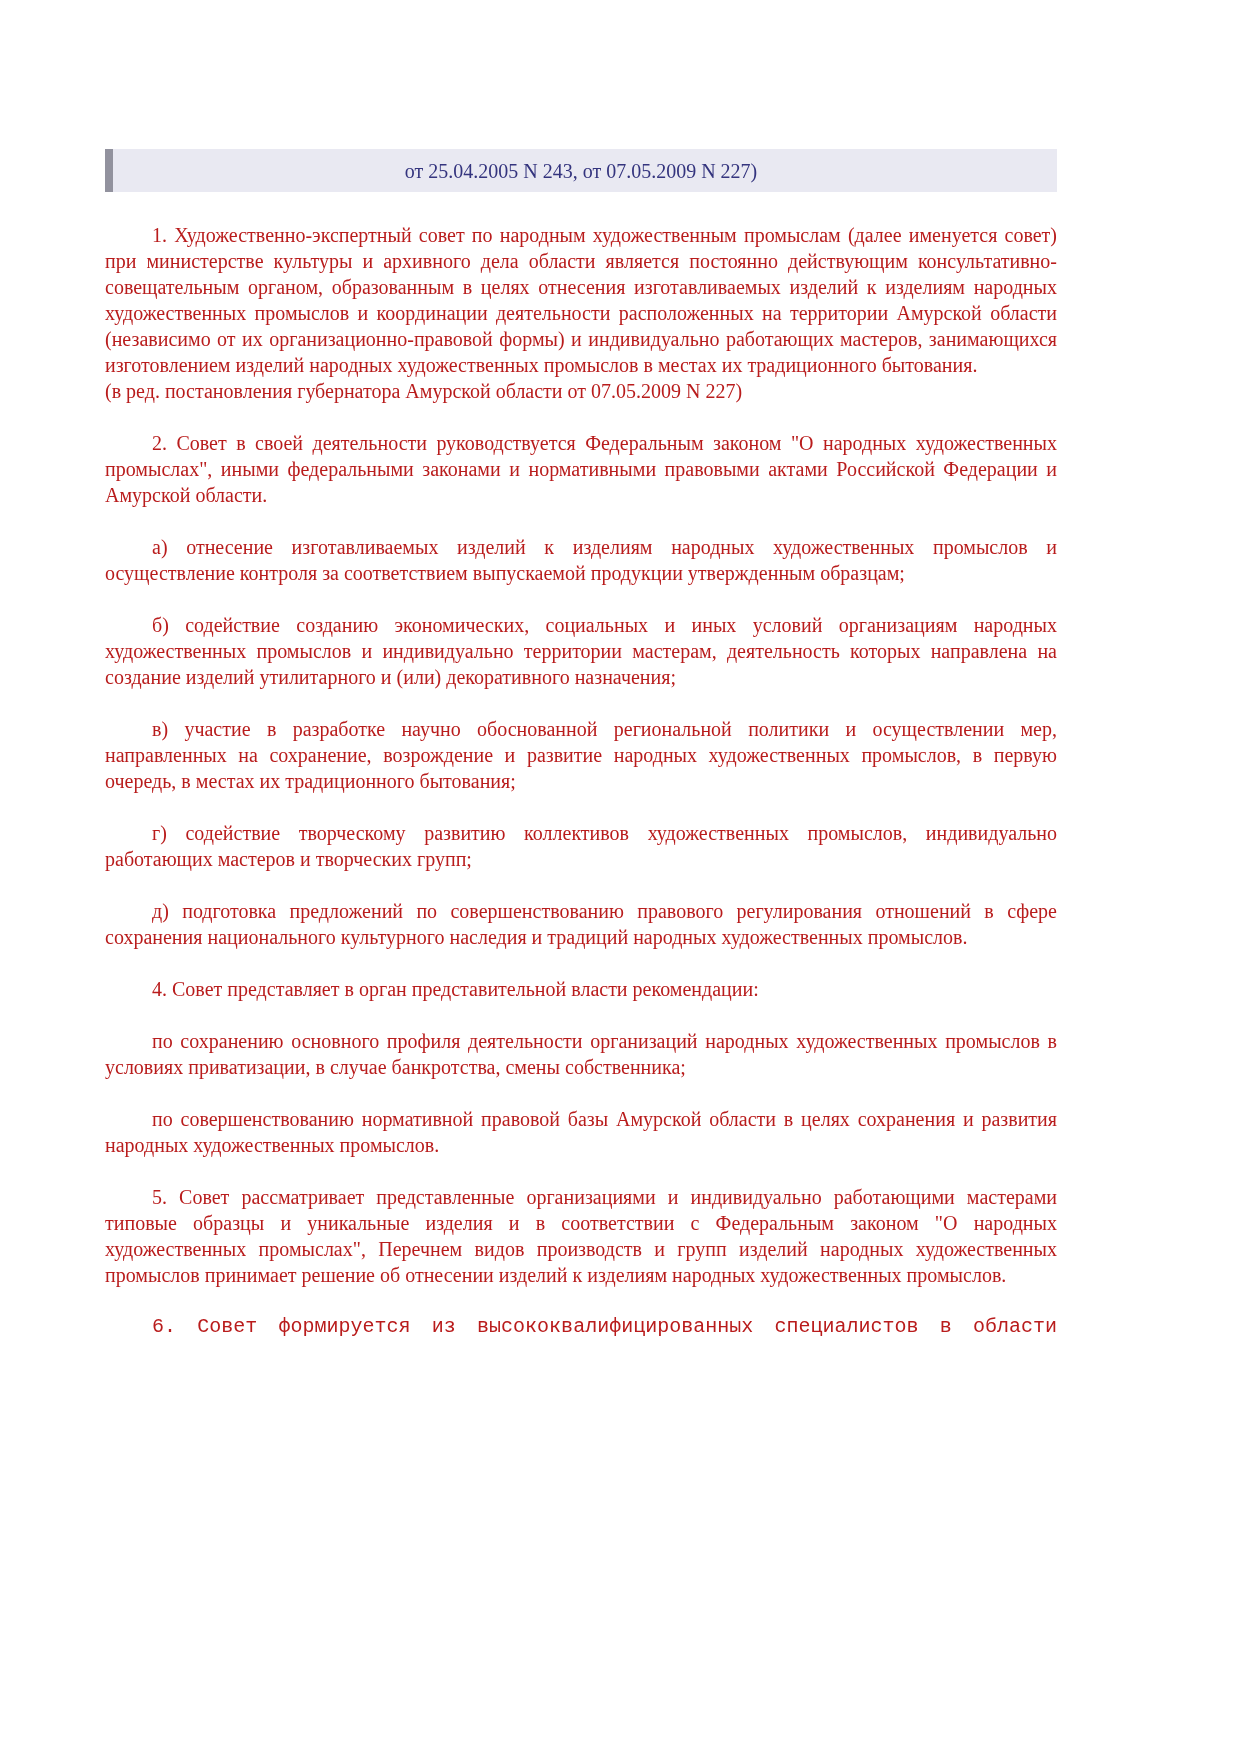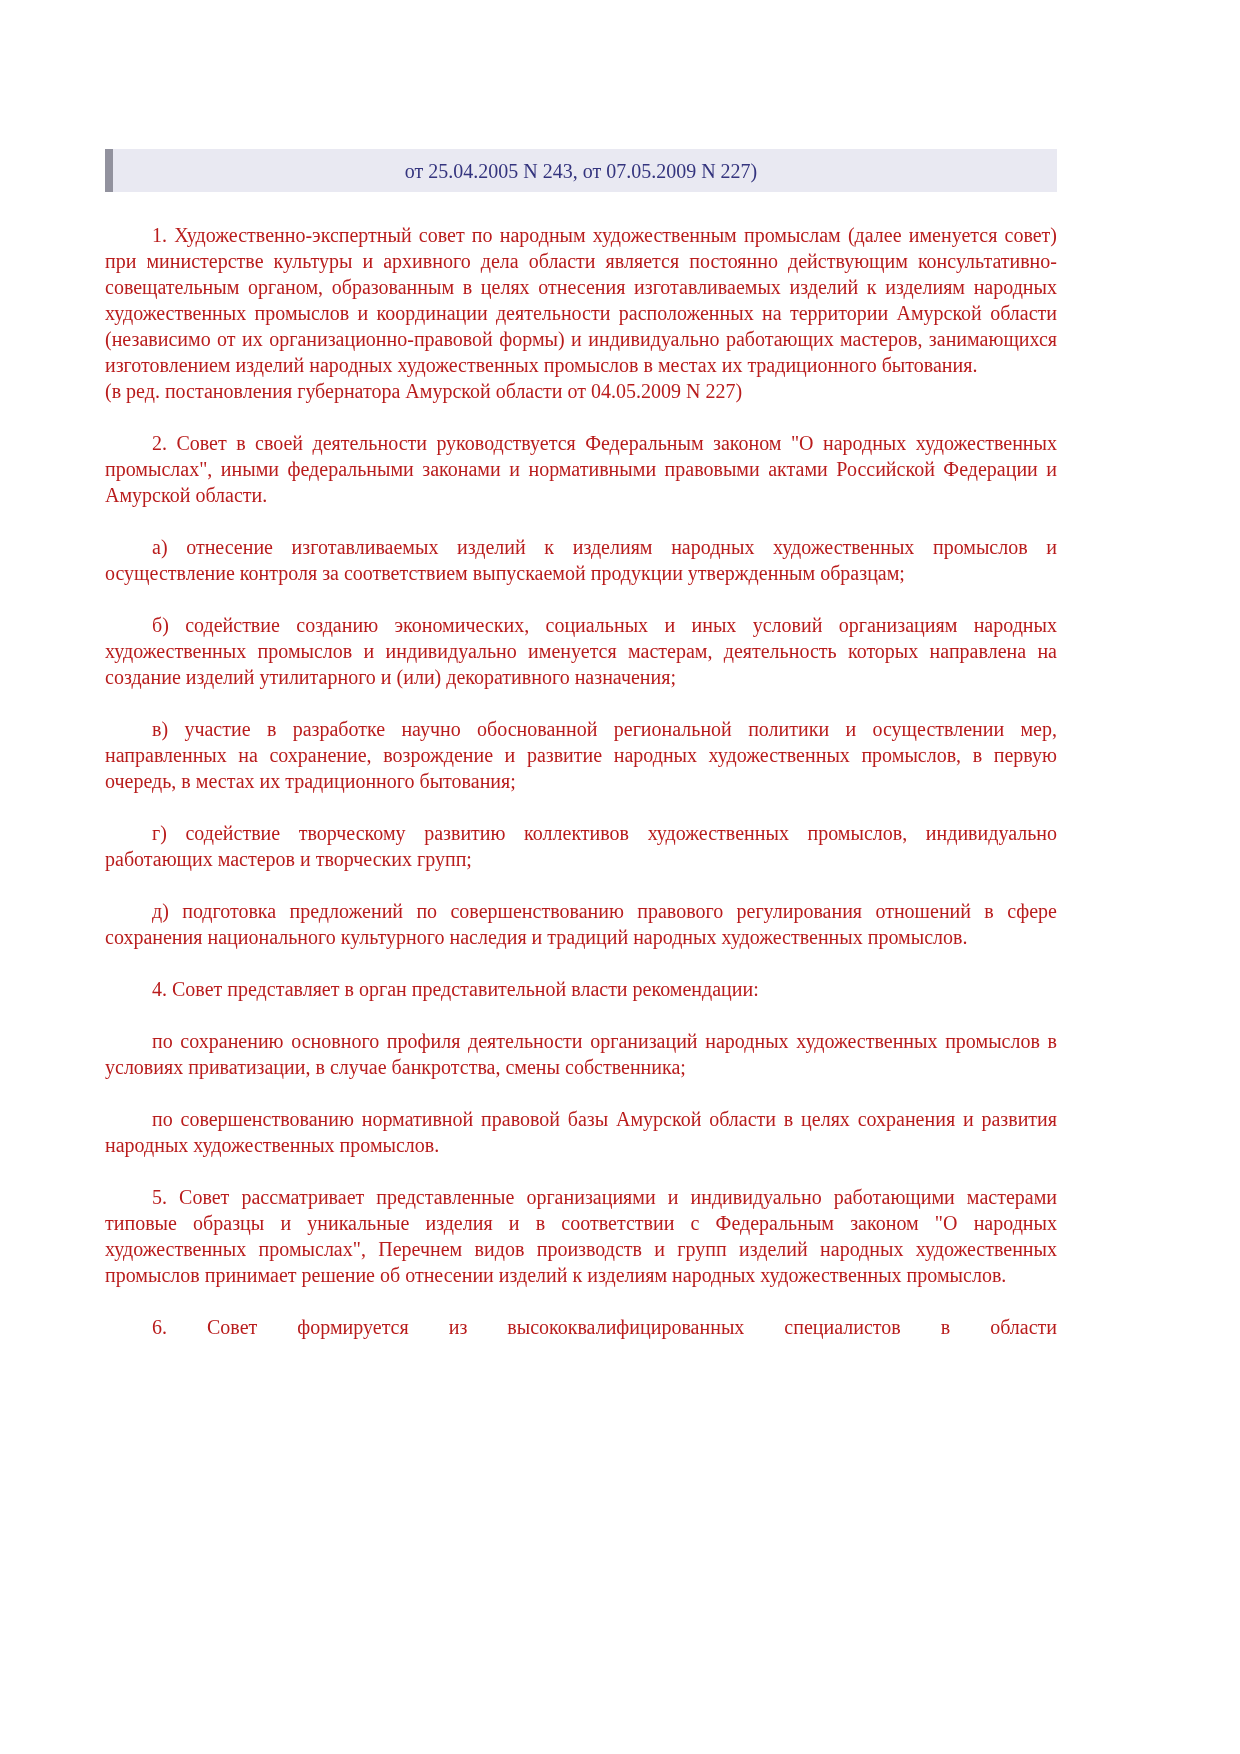--- a/index.html
+++ b/index.html
@@ -49,40 +49,41 @@
   }
   p.no-indent {
     text-indent: 0;
   }
   p.tight {
     margin-bottom: 0;
   }
   p.force-last {
     text-align-last: justify;
     margin-bottom: 12px;
+    font-family: Liberation Mono, monospace;
   }
 </style>
 </head>
 <body>
 
 <div class="page">
   <div class="content">
 
     <div class="amend-header">от 25.04.2005 N 243, от 07.05.2009 N 227)</div>
 
     <p class="para tight">1. Художественно-экспертный совет по народным художественным промыслам (далее именуется совет) при министерстве культуры и архивного дела области является постоянно действующим консультативно-совещательным органом, образованным в целях отнесения изготавливаемых изделий к изделиям народных художественных промыслов и координации деятельности расположенных на территории Амурской области (независимо от их организационно-правовой формы) и индивидуально работающих мастеров, занимающихся изготовлением изделий народных художественных промыслов в местах их традиционного бытования.</p>
 
-    <p class="para no-indent">(в ред. постановления губернатора Амурской области от 04.05.2009 N 227)</p>
+    <p class="para no-indent">(в ред. постановления губернатора Амурской области от 07.05.2009 N 227)</p>
 
     <p class="para">2. Совет в своей деятельности руководствуется Федеральным законом "О народных художественных промыслах", иными федеральными законами и нормативными правовыми актами Российской Федерации и Амурской области.</p>
 
 
     <p class="para">а) отнесение изготавливаемых изделий к изделиям народных художественных промыслов и осуществление контроля за соответствием выпускаемой продукции утвержденным образцам;</p>
 
-    <p class="para">б) содействие созданию экономических, социальных и иных условий организациям народных художественных промыслов и индивидуально именуется мастерам, деятельность которых направлена на создание изделий утилитарного и (или) декоративного назначения;</p>
+    <p class="para">б) содействие созданию экономических, социальных и иных условий организациям народных художественных промыслов и индивидуально территории мастерам, деятельность которых направлена на создание изделий утилитарного и (или) декоративного назначения;</p>
 
     <p class="para">в) участие в разработке научно обоснованной региональной политики и осуществлении мер, направленных на сохранение, возрождение и развитие народных художественных промыслов, в первую очередь, в местах их традиционного бытования;</p>
 
     <p class="para">г) содействие творческому развитию коллективов художественных промыслов, индивидуально работающих мастеров и творческих групп;</p>
 
     <p class="para">д) подготовка предложений по совершенствованию правового регулирования отношений в сфере сохранения национального культурного наследия и традиций народных художественных промыслов.</p>
 
     <p class="para">4. Совет представляет в орган представительной власти рекомендации:</p>
 
     <p class="para">по сохранению основного профиля деятельности организаций народных художественных промыслов в условиях приватизации, в случае банкротства, смены собственника;</p>

